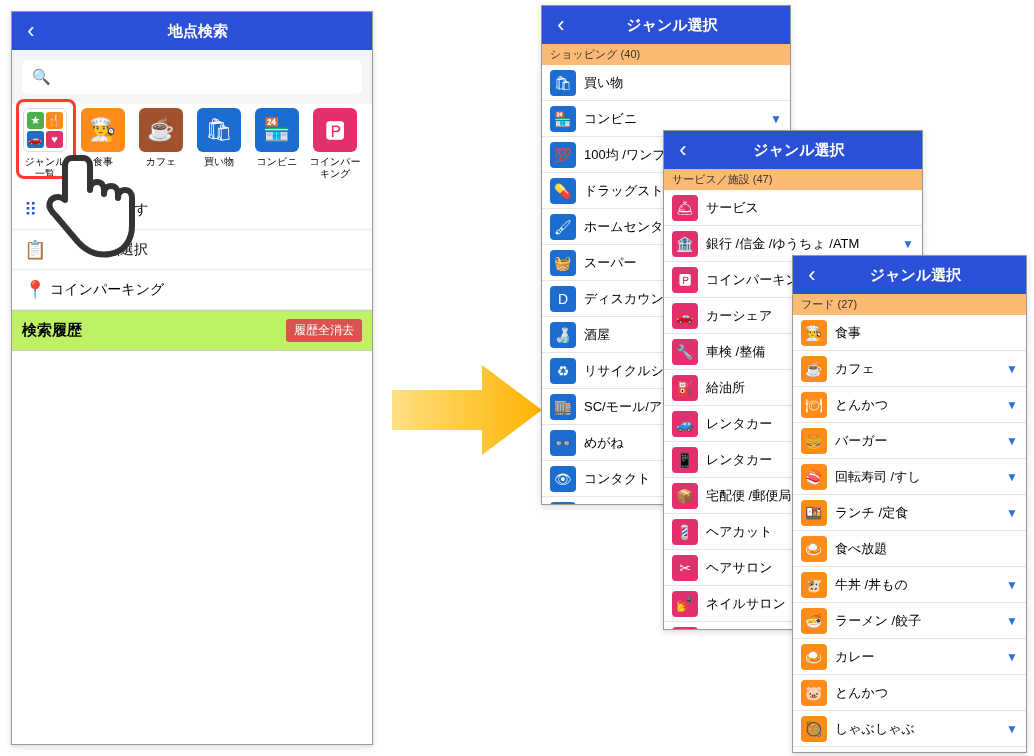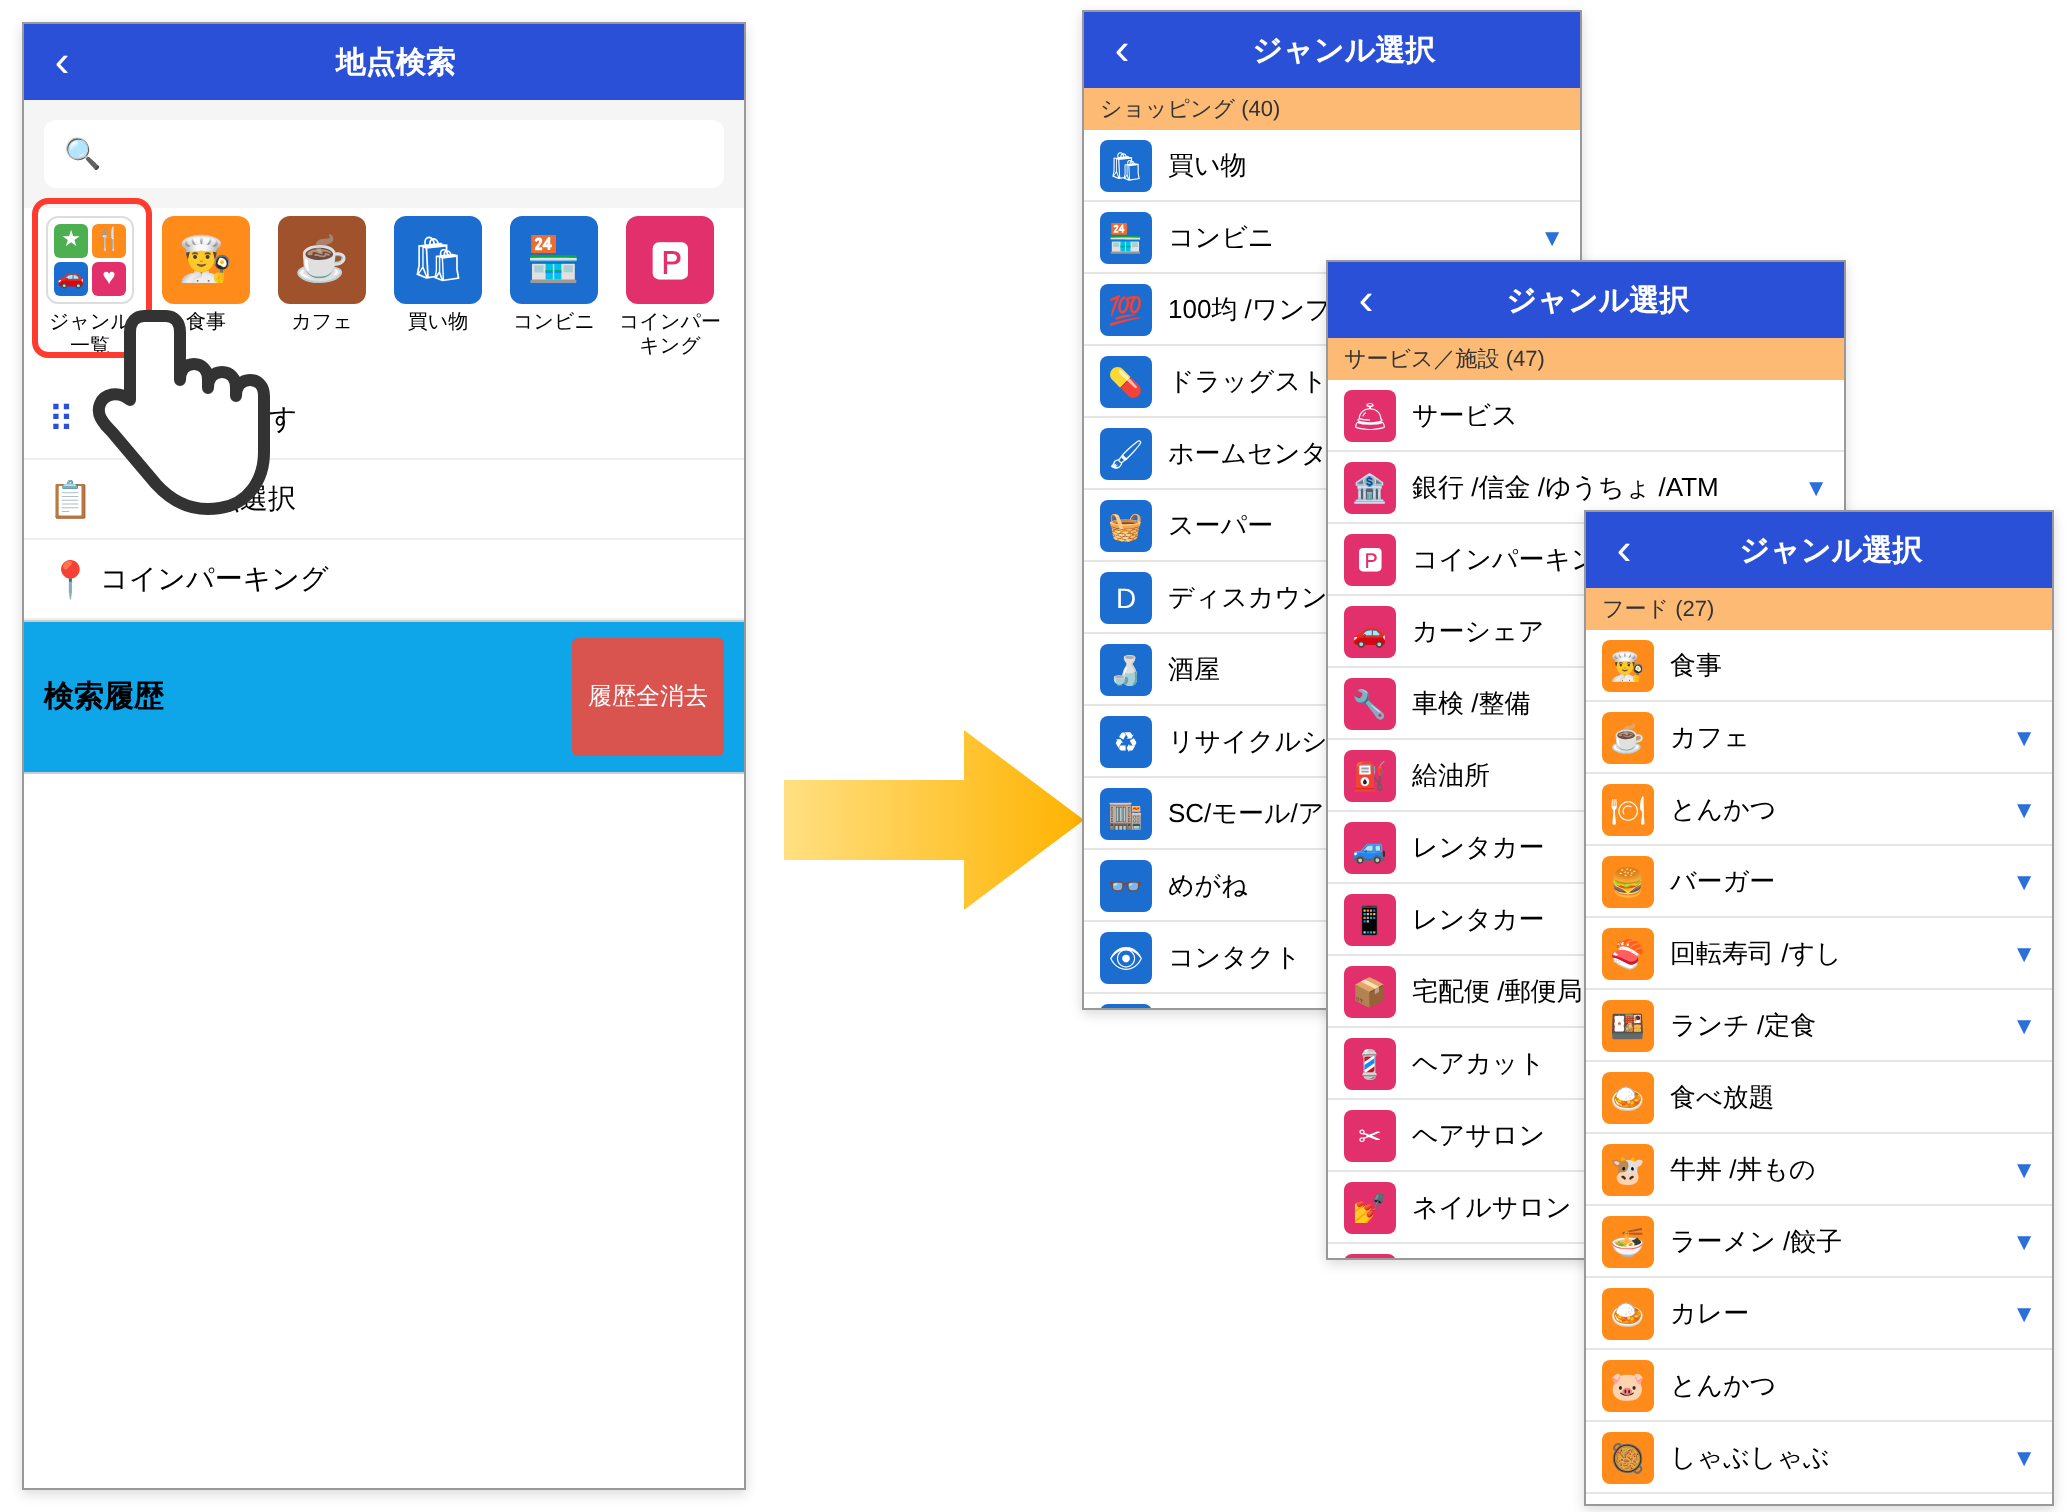--- a/index.html
+++ b/index.html
@@ -85,29 +85,29 @@
   .menu-row {
     display: flex; align-items: center;
     height: 40px;
     padding: 0 12px;
     border-bottom: 1px solid #eee;
     font-size: 14px;
   }
   .menu-row .micon { width: 26px; font-size: 18px; color:#2B50D8; }
   .history-bar {
     display: flex; justify-content: space-between; align-items: center;
-    background: #0ea5e9;
+    background: #bef264;
     padding: 8px 10px;
     border-top: 1px solid #ccc;
     border-bottom: 1px solid #ccc;
   }
   .history-bar .h-title { font-weight: 700; font-size: 15px; }
   .history-bar .h-clear {
     background: #d9534f; color: #fff;
-    font-size: 12px; padding: 21px 8px; border-radius: 3px;
+    font-size: 12px; padding: 3px 8px; border-radius: 3px;
     border: none;
   }
   .section-label {
     background: #fdba74;
     font-size: 11px;
     padding: 3px 8px;
     color: #333;
   }
   .item-row {
     display: flex; align-items: center;

